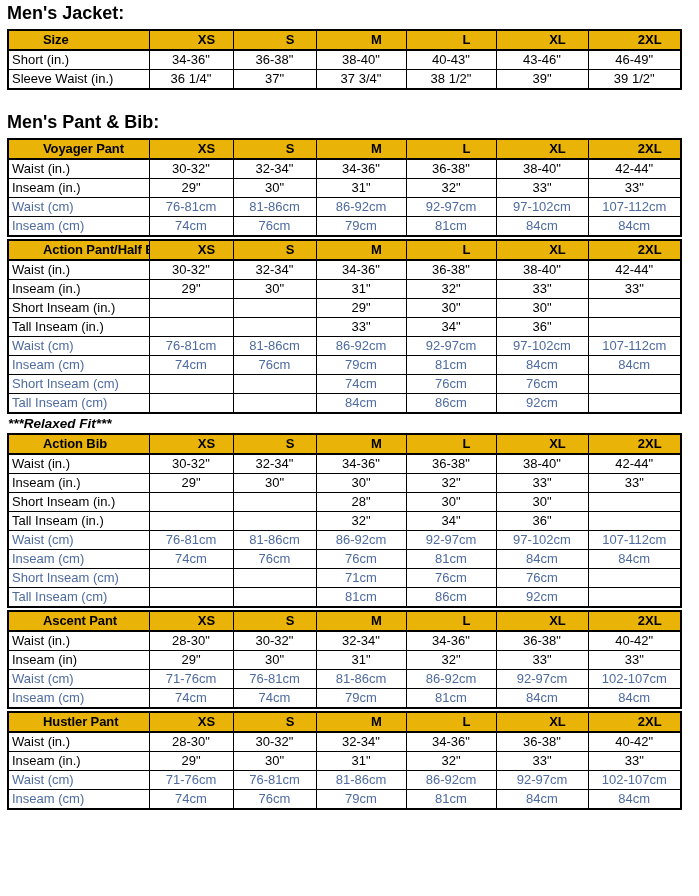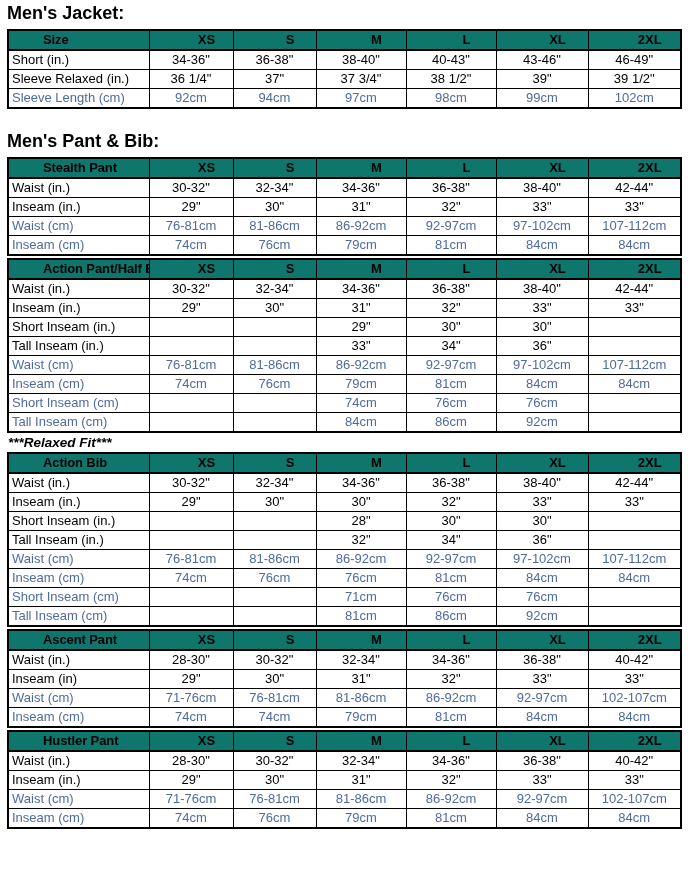--- a/index.html
+++ b/index.html
@@ -29,21 +29,21 @@
   table.size-table th, table.size-table td {
     border: 1px solid #000;
     font-size: 13px;
     height: 18px;
     padding: 0 3px;
     overflow: hidden;
     white-space: nowrap;
     line-height: 18px;
   }
   table.size-table thead th {
-    background: #0f766e;
+    background: #eab308;
     border-bottom: 2px solid #000;
     font-weight: bold;
     padding-left: 34px;
   }
   th.tbl-title { text-align: left; font-size: 12.5px; letter-spacing: -0.1px; }
   th.col-hdr { }
   td.row-lbl { text-align: left; }
   td.val-cell { text-align: center; }
   tr.black td { color: #000; }
   tr.blue td { color: #4e6b9f; }
@@ -85,56 +85,47 @@
         <tr class="black">
           <td class="row-lbl">Short (in.)</td>
           <td class="val-cell">34-36"</td>
           <td class="val-cell">36-38"</td>
           <td class="val-cell">38-40"</td>
           <td class="val-cell">40-43"</td>
           <td class="val-cell">43-46"</td>
           <td class="val-cell">46-49"</td>
         </tr>
         <tr class="black">
-          <td class="row-lbl">Sleeve Relaxed (in.)</td>
+          <td class="row-lbl">Sleeve Waist (in.)</td>
           <td class="val-cell">36 1/4"</td>
           <td class="val-cell">37"</td>
           <td class="val-cell">37 3/4"</td>
           <td class="val-cell">38 1/2"</td>
           <td class="val-cell">39"</td>
           <td class="val-cell">39 1/2"</td>
         </tr>
-        <tr class="blue">
-          <td class="row-lbl">Sleeve Length (cm)</td>
-          <td class="val-cell">92cm</td>
-          <td class="val-cell">94cm</td>
-          <td class="val-cell">97cm</td>
-          <td class="val-cell">98cm</td>
-          <td class="val-cell">99cm</td>
-          <td class="val-cell">102cm</td>
-        </tr>
       </tbody>
     </table>
   </div>
 
 <h1 class="section-heading" id="sec1-heading">Men's Pant &amp; Bib:</h1>
 <div id="sec1">
     <table class="size-table">
       <colgroup>
         <col style="width: 141px;">
         <col style="width: 84px;">
         <col style="width: 83px;">
         <col style="width: 90px;">
         <col style="width: 90px;">
         <col style="width: 92px;">
         <col style="width: 93px;">
       </colgroup>
       <thead>
         <tr>
-          <th class="tbl-title">Stealth Pant</th>
+          <th class="tbl-title">Voyager Pant</th>
           <th class="col-hdr">XS</th>
           <th class="col-hdr">S</th>
           <th class="col-hdr">M</th>
           <th class="col-hdr">L</th>
           <th class="col-hdr">XL</th>
           <th class="col-hdr">2XL</th>
         </tr>
       </thead>
       <tbody>
         <tr class="black">

